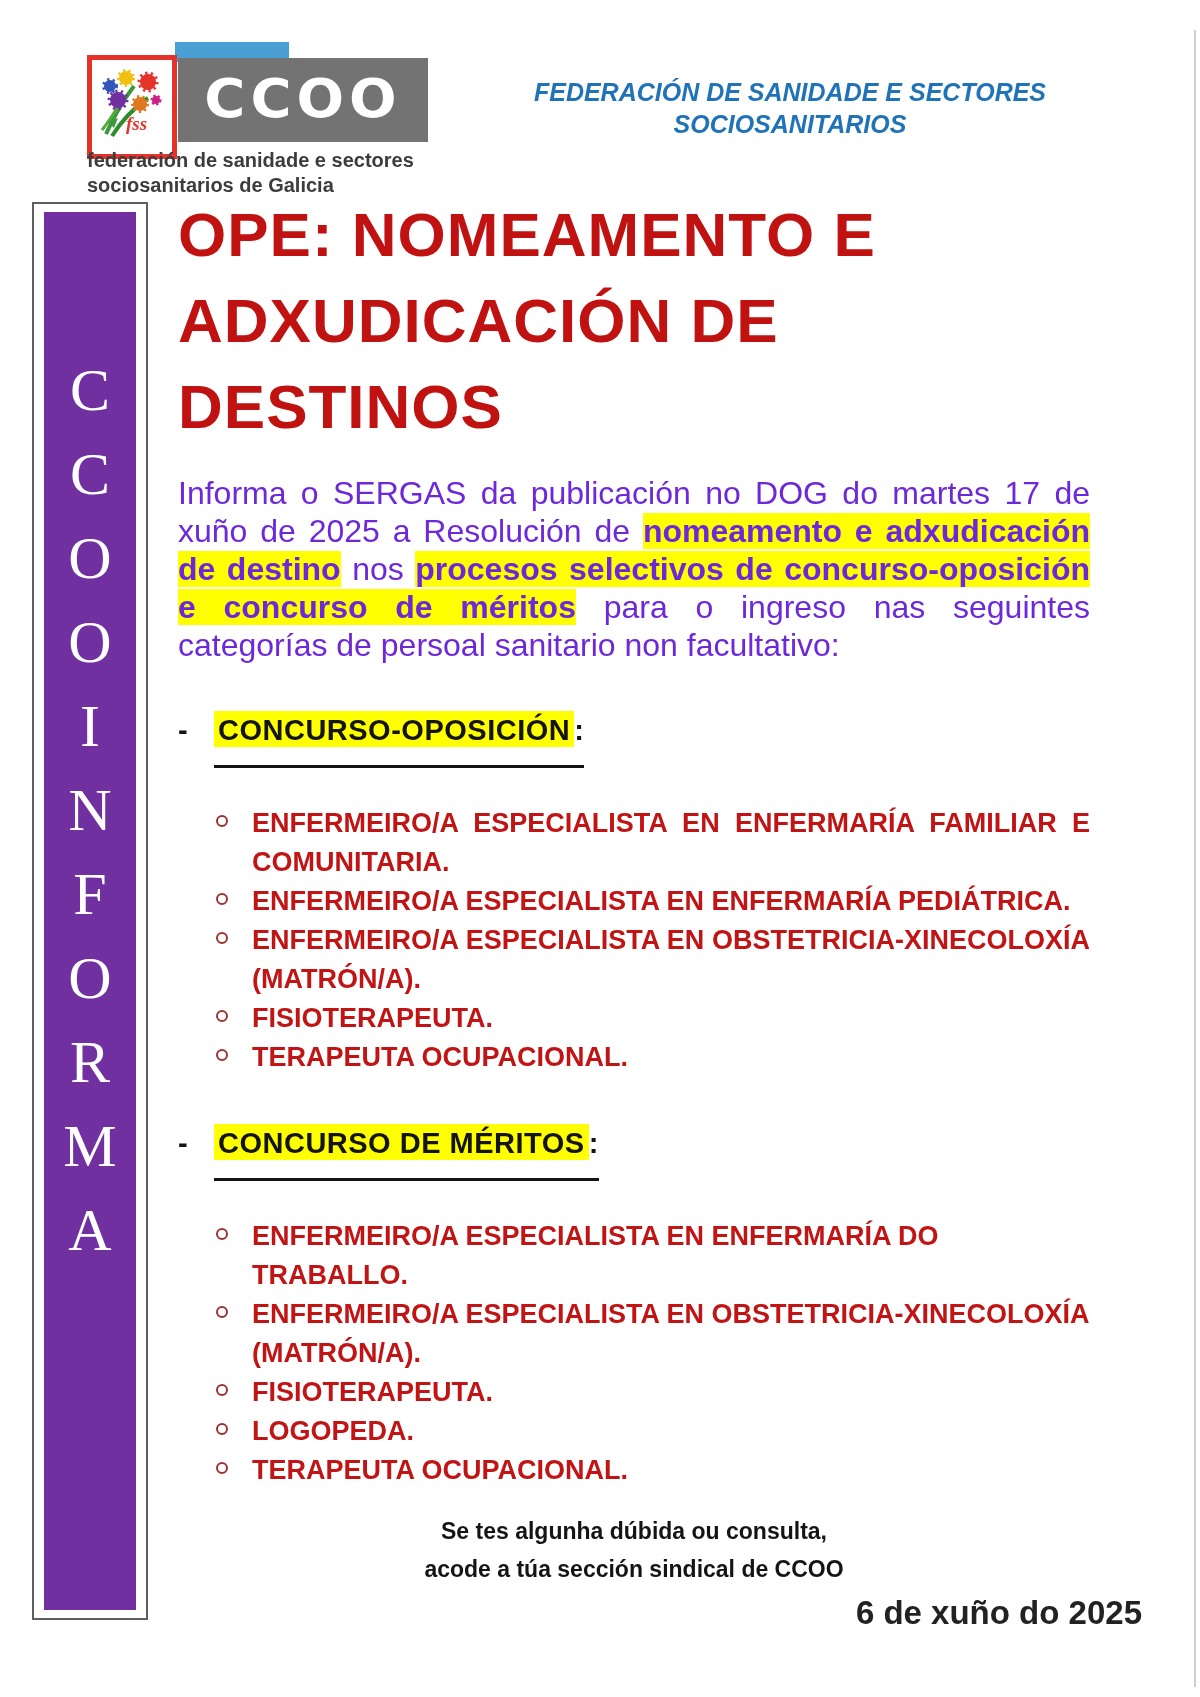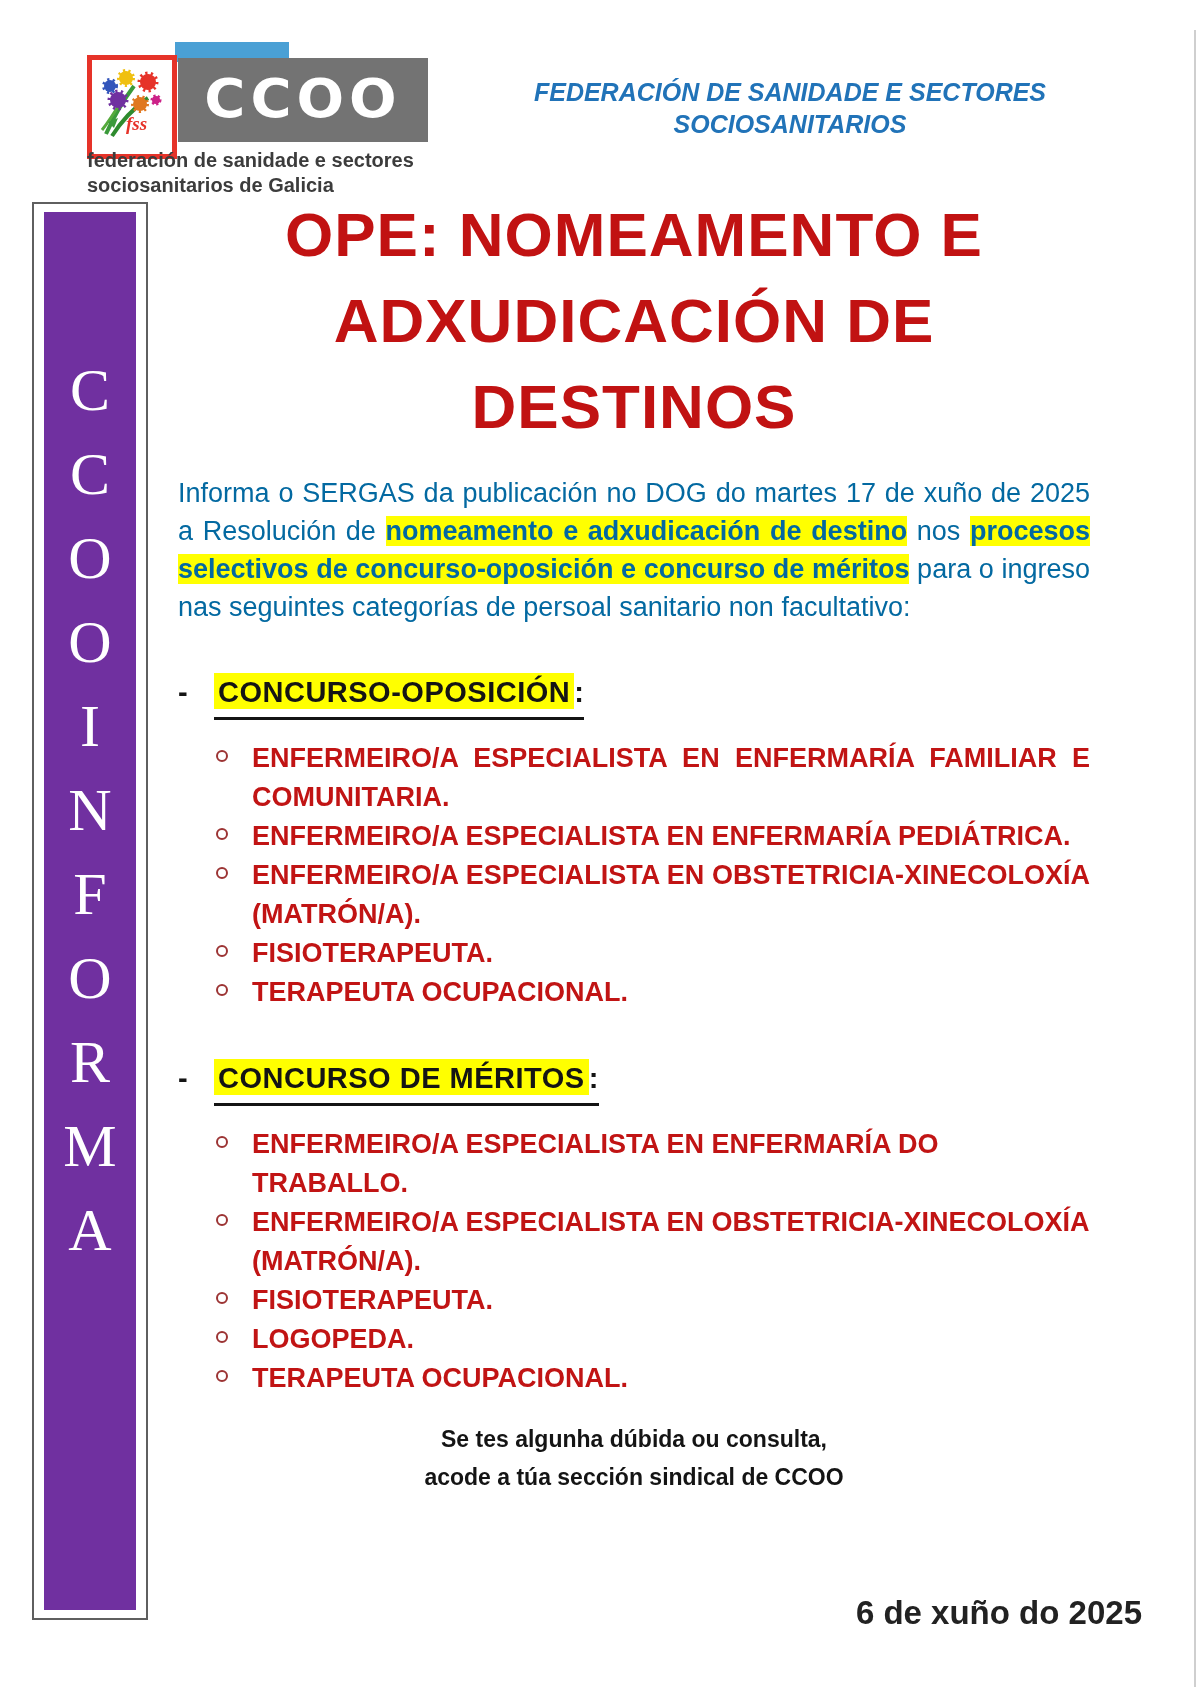--- a/index.html
+++ b/index.html
@@ -50,38 +50,38 @@
     box-sizing:border-box;
   }
   .sidebar-letter {
     color:#ffffff; font-family:"Liberation Serif", serif; font-size:60px;
     line-height:84px; height:84px;
   }
 
   
   .content { position:absolute; left:178px; top:192px; width:912px; }
   .title {
-    text-align:center; color:#c11212; font-weight:800; font-size:62px;
+    color:#c11212; font-weight:800; font-size:62px;
     line-height:86px; letter-spacing:1px; font-family:"Liberation Sans", sans-serif;
   }
   .intro {
-    margin-top:24px; font-size:27px; line-height:38px; text-align:justify; color:#0369a1;
+    margin-top:24px; font-size:32px; line-height:38px; text-align:justify; color:#6d28d9;
   }
   .hl { background:#ffff00; font-weight:bold; }
 
   .section { margin-top:50px; }
   .section-head { display:flex; align-items:flex-start; }
   .dash { font-weight:bold; font-size:29px; width:36px; color:#141414; }
   .head-underline {
     border-bottom:3px solid #141414; font-weight:bold; font-size:29px; color:#141414;
-    padding-bottom:8px; letter-spacing:0.5px;
+    padding-bottom:18px; letter-spacing:0.5px;
   }
   .head-hl { background:#ffff00; padding:3px 4px 1px 4px; }
 
-  .list { margin-top:19px; padding-left:38px; }
+  .list { margin-top:36px; padding-left:38px; }
   .item {
     display:flex; color:#c11414; font-weight:bold; font-size:27px; line-height:39px;
   }
   .bullet { flex:0 0 36px; padding-top:11px; }
   .bullet-circle {
     display:block; width:12px; height:12px; border:2.5px solid #9c3434;
     border-radius:50%; box-sizing:border-box;
   }
   .item-text { flex:1; }
   .justify-items .item-text { text-align:justify; }

